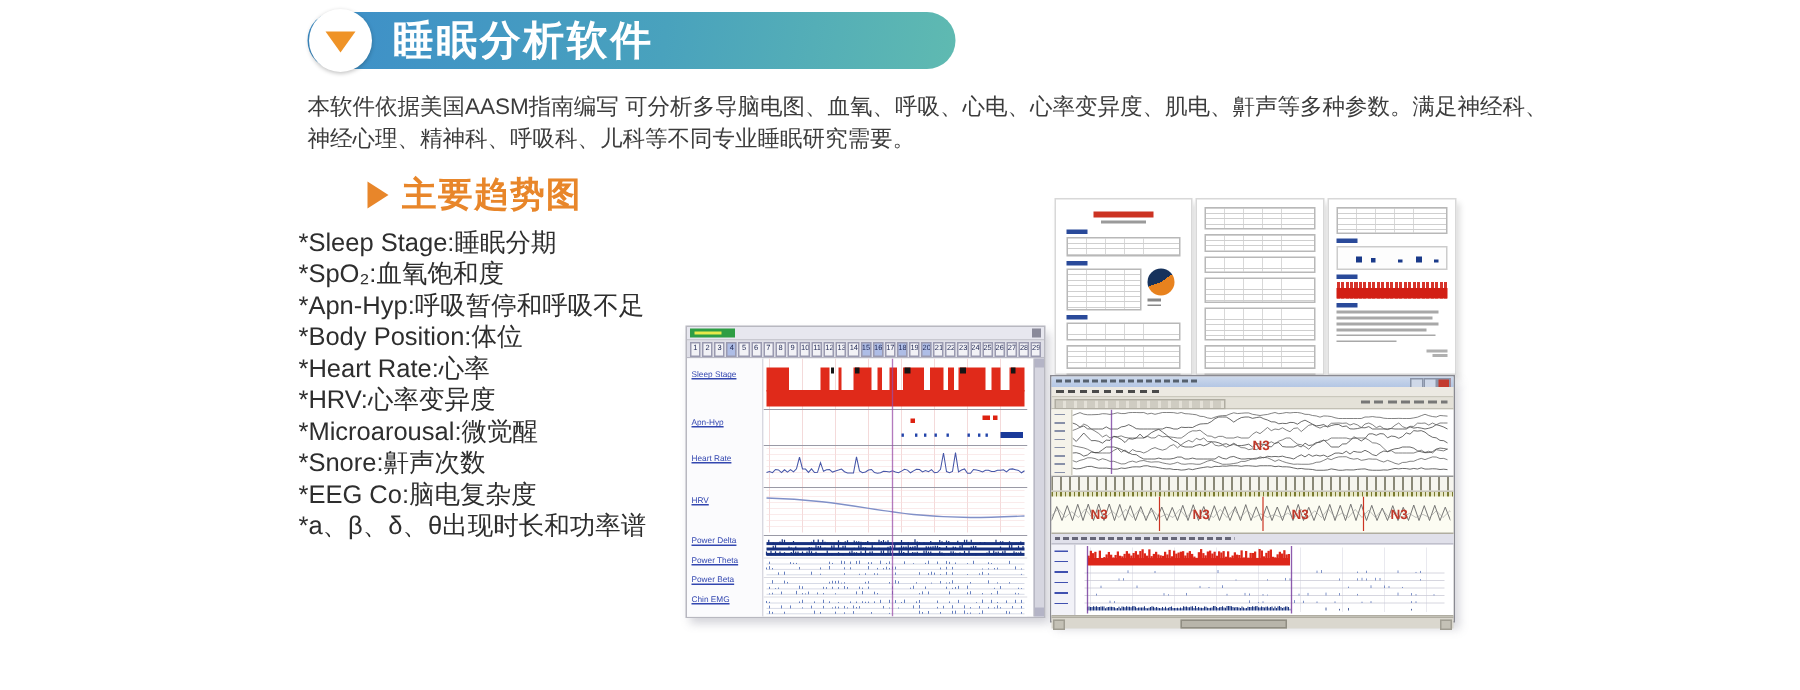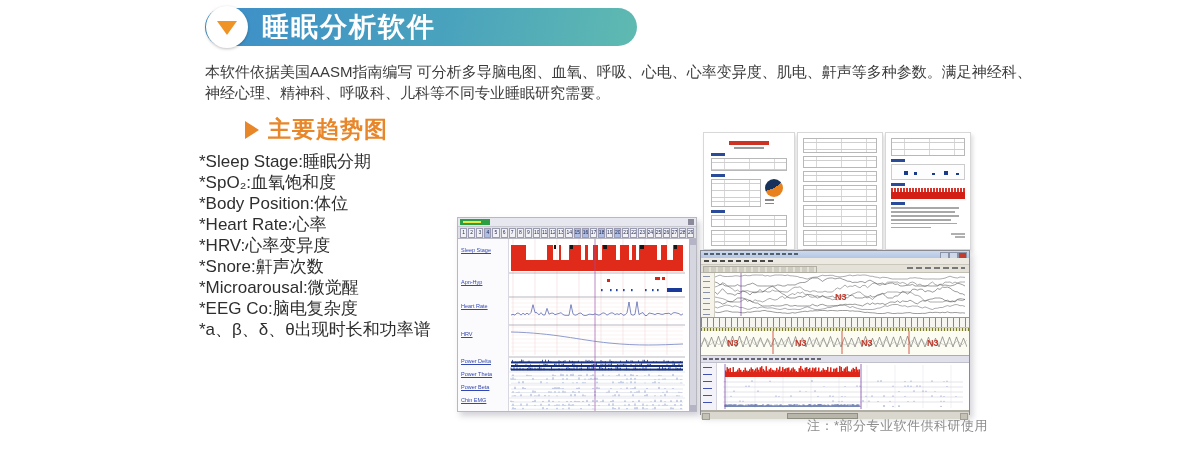--- a/index.html
+++ b/index.html
@@ -124,25 +124,26 @@
   <div class="abs" id="intro">本软件依据美国AASM指南编写 可分析多导脑电图、血氧、呼吸、心电、心率变异度、肌电、鼾声等多种参数。满足神经科、神经心理、精神科、呼吸科、儿科等不同专业睡眠研究需要。</div>
 
   <div class="abs" id="section-heading">
     <div id="section-triangle"></div>
     <div id="section-title">主要趋势图</div>
   </div>
 
   <div class="abs" id="features">
       <div class="feat">*Sleep Stage:睡眠分期</div>
       <div class="feat">*SpO₂:血氧饱和度</div>
+      <div class="feat">*Apn-Hyp:呼吸暂停和呼吸不足</div>
       <div class="feat">*Body Position:体位</div>
       <div class="feat">*Heart Rate:心率</div>
       <div class="feat">*HRV:心率变异度</div>
+      <div class="feat">*Microarousal:微觉醒</div>
       <div class="feat">*Snore:鼾声次数</div>
-      <div class="feat">*Microarousal:微觉醒</div>
       <div class="feat">*EEG Co:脑电复杂度</div>
       <div class="feat">*a、β、δ、θ出现时长和功率谱</div>
     </div>
 
   <div class="abs" id="trend-window">
     <div class="tw-titlebar">
       <div class="tw-greentab"></div>
       <div class="tw-close"></div>
     </div>
     <div class="tw-toolbar" id="tw-toolbar">
@@ -1144,15 +1145,14 @@
           </svg>
       </div>
     </div>
     <div class="pw-hscroll">
       <div class="pw-harrow" style="left:1px;"></div>
       <div class="pw-thumb"></div>
       <div class="pw-harrow" style="right:1px;"></div>
     </div>
   </div>
 
-  <div class="abs" id="note">注：*部分专业软件供科研使用</div>
 
 </div>
 
 </body></html>

